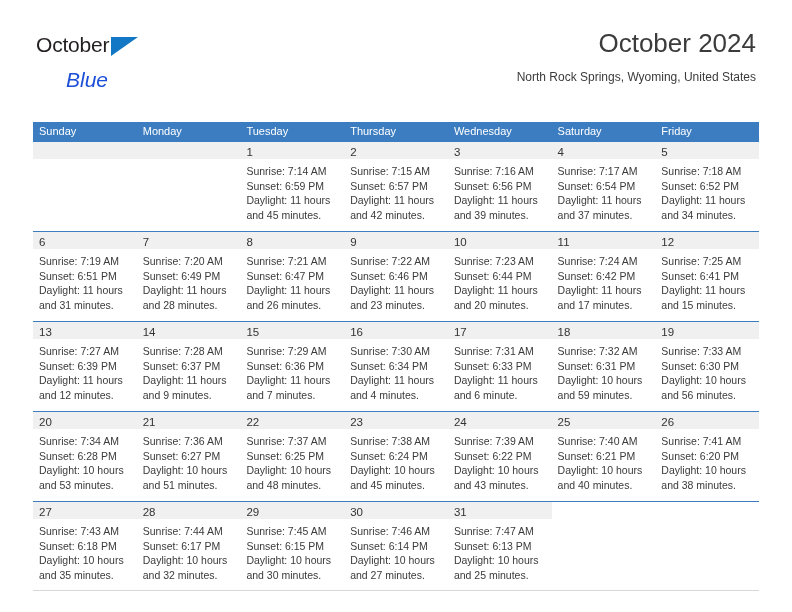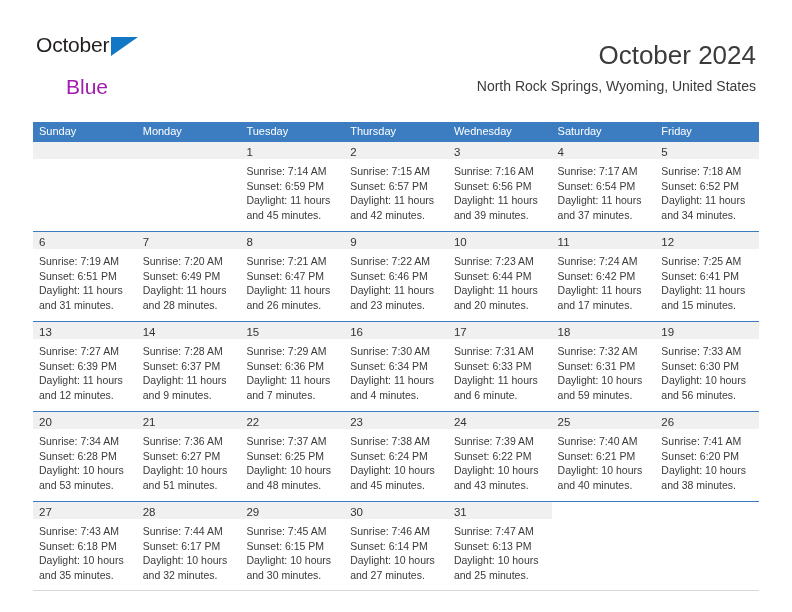--- a/index.html
+++ b/index.html
@@ -44,40 +44,41 @@
     position: absolute;
     left: 75px;
     top: 3px;
     width: 0; height: 0;
     border-left: 27px solid #1277c4;
     border-bottom: 19px solid transparent;
   }
   .logo-row2 {
     display: block;
     font-size: 21px;
-    color: #a21caf;
+    color: #1d4ed8;
     margin-left: 30px;
-    margin-top: 18px;
+    margin-top: 11px;
     height: 24px;
+    font-style: italic;
   }
   .title {
     position: absolute;
     right: 36px;
-    top: 40px;
+    top: 28px;
     font-size: 26px;
     color: #3b3b3b;
     font-weight: normal;
     text-align: right;
     white-space: nowrap;
   }
   .subtitle {
     position: absolute;
     right: 36px;
-    top: 78px;
-    font-size: 14px;
+    top: 70px;
+    font-size: 12px;
     color: #3b3b3b;
     text-align: right;
     white-space: nowrap;
   }
 
   
   .calendar {
     position: absolute;
     left: 33px;
     top: 122px;

